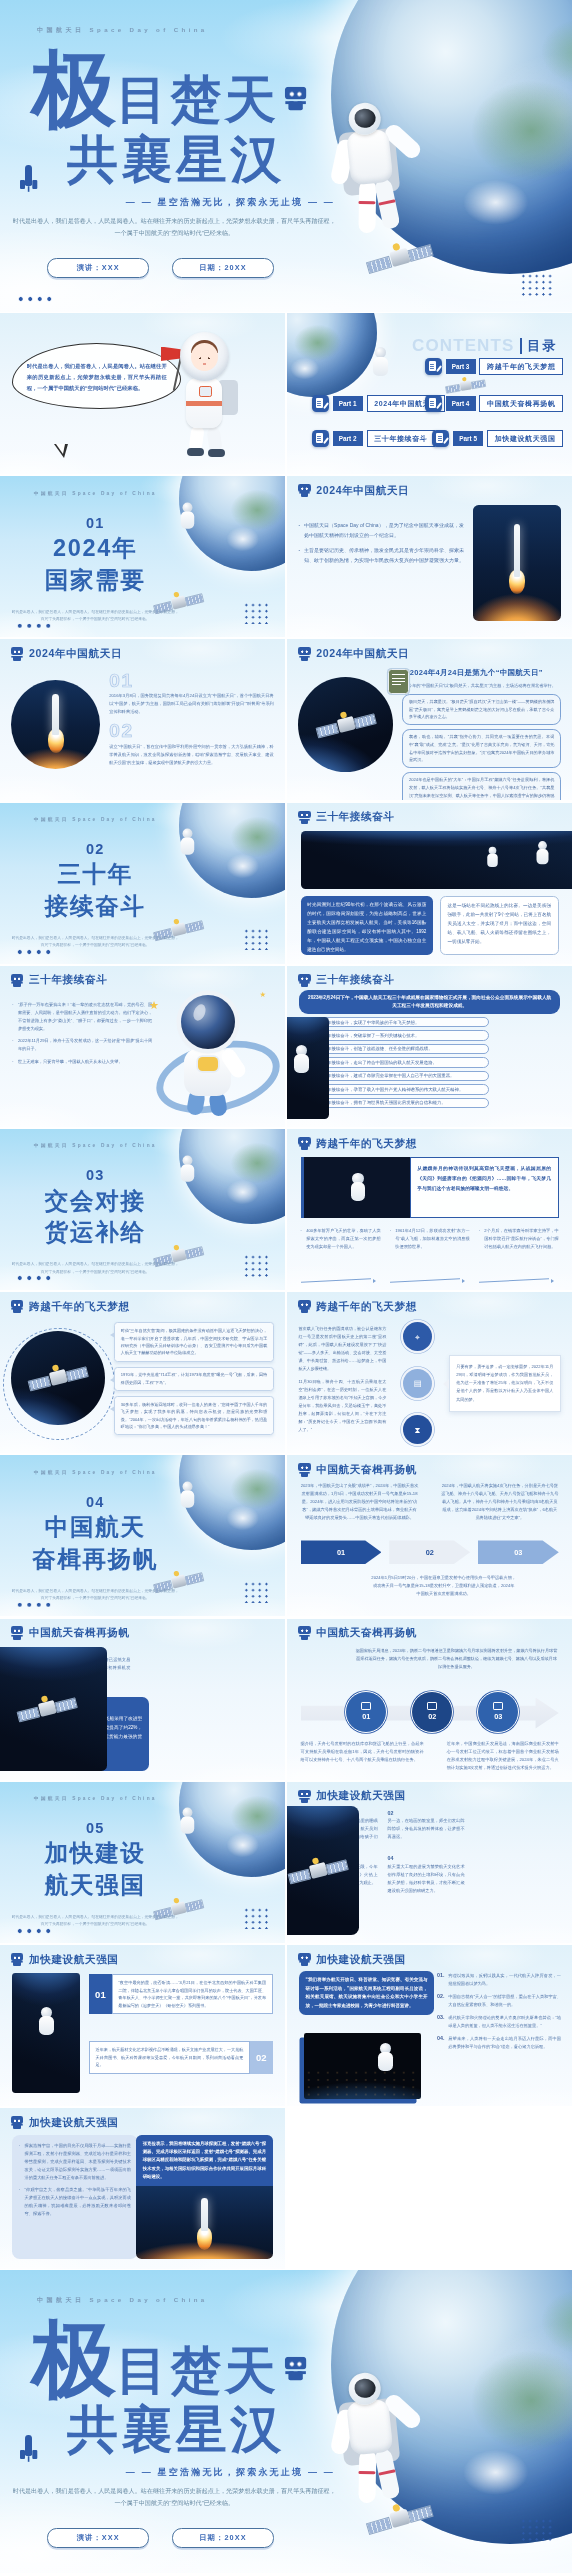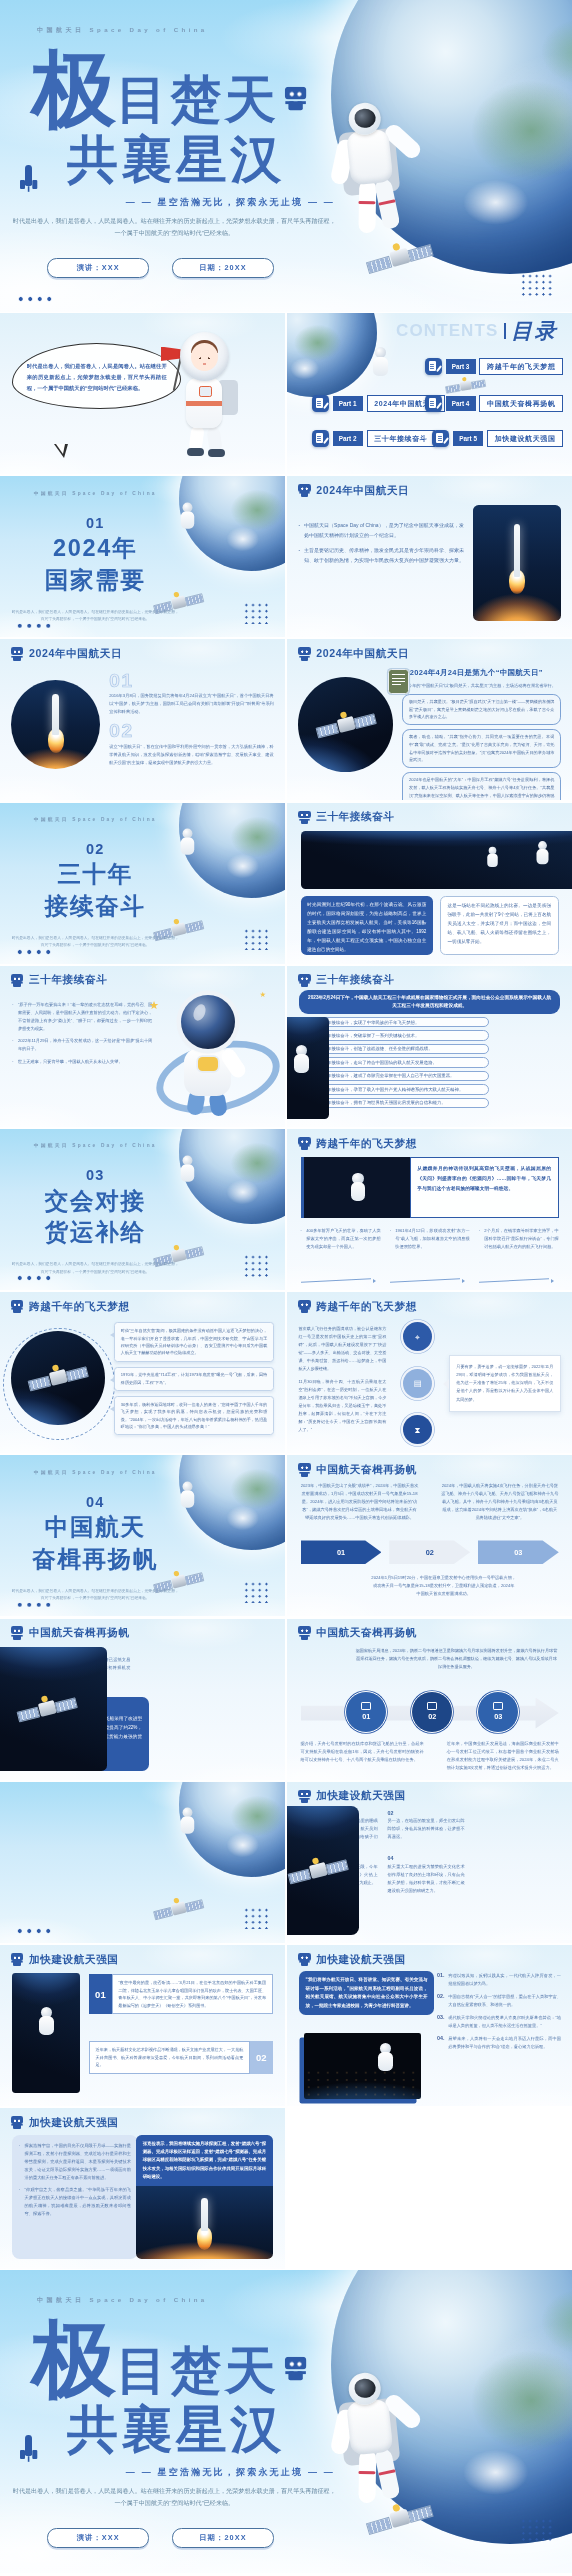--- a/index.html
+++ b/index.html
@@ -153,24 +153,24 @@
   .k-flag{left:5.6px;top:14.5px;width:20px;height:14.5px;background:#d7372f;clip-path:polygon(0 0,100% 18%,100% 82%,0 100%);}
 
   
   .mini-earth{width:129px;height:129px;border-radius:50%;z-index:1;
     background:radial-gradient(circle at 38% 40%,#e6f2fa 0%,#bcd8ee 28%,#6d9bd3 58%,#35639f 82%);
     box-shadow:0 0 22.4px 5.6px rgba(255,255,255,.85), inset -11.2px -15.7px 31px rgba(20,60,120,.4);}
   .mini-earth::before{content:"";position:absolute;inset:0;border-radius:50%;filter:blur(0.6px);background:
     radial-gradient(26% 20% at 54% 58%,rgba(115,165,125,.8),transparent 70%),
     radial-gradient(16% 12% at 44% 78%,rgba(255,255,255,.85),transparent 70%);}
   .toc-earth{left:-39px;top:-45px;}
-  .toc-head{right:14.5px;top:4px;display:flex;align-items:center;gap:5.6px;}
+  .toc-head{right:14.5px;top:23px;display:flex;align-items:center;gap:5.6px;}
   .toc-en{font-size:17px;font-weight:800;color:#c7ddf1;letter-spacing:1.1px;}
   .toc-bar{width:1.7px;height:15.7px;background:#2d5aa8;}
-  .toc-cn{font-size:21px;font-weight:800;color:#2d5aa8;letter-spacing:2.2px;font-style:italic;}
+  .toc-cn{font-size:13px;font-weight:800;color:#2d5aa8;letter-spacing:2.2px;}
   .ti{display:flex;align-items:center;gap:3.9px;}
   .ti-ic{width:17px;height:17px;border-radius:4.5px;background:#2d5aa8;position:relative;box-shadow:0 1.1px 2.8px rgba(20,60,120,.35);flex:0 0 auto;}
   .ti-ic::before{content:"";position:absolute;left:3.9px;top:3.4px;width:7.3px;height:9.5px;border-radius:1.1px;
     background:linear-gradient(#2d5aa8 0 0) 1.7px 2.2px/3.9px 0.8px no-repeat,
                linear-gradient(#2d5aa8 0 0) 1.7px 4.5px/3.9px 0.8px no-repeat,
                linear-gradient(#2d5aa8 0 0) 1.7px 6.7px/3.9px 0.8px no-repeat,#fff;}
   .ti-ic::after{content:"";position:absolute;right:2.2px;bottom:2.8px;width:1.7px;height:7.3px;background:#fff;border-radius:1.1px;transform:rotate(38deg);box-shadow:0 0 0 0.6px #2d5aa8;}
   .ti-part{height:15px;background:#2d5aa8;color:#fff;font-weight:bold;font-size:6.4px;display:flex;align-items:center;padding:0 6.1px;}
   .ti-lab{height:15px;border:0.8px solid #2d5aa8;background:rgba(255,255,255,.88);color:#2d5aa8;font-weight:bold;font-size:7px;
     display:flex;align-items:center;padding:0 6.7px;letter-spacing:0.6px;}
@@ -802,20 +802,30 @@
 
     <section class="slide dv">
       <div class="mini-earth dv-earth"></div>
       <div class="mini-astro-w dv-astro"></div>
       <div class="satl dv-sat">
           <i class="sat-pl"></i>
           <i class="sat-pr"></i>
           <i class="sat-body"></i>
           <i class="sat-dish"></i>
         </div>
+      <div class="dv-col">
+        <div class="dv-topline">中国航天日 Space Day of China</div>
+        <div class="dv-num">05</div>
+        <div class="dv-l">加快建设</div>
+        <div class="dv-l">航天强国</div>
+        <div class="dv-note">
+          <span>时代是出卷人，我们是答卷人，人民是阅卷人。站在继往开来的历史新起点上，光荣梦想永载史册，</span><br>
+          <span>百尺竿头再踏征程，一个属于中国航天的“空间站时代”已经来临。</span>
+        </div>
+      </div>
       <div class="dots4"></div>
       <div class="dotgrid"></div>
     </section>
 
     <section class="slide">
       <div class="s-head">
           <span class="robot"></span>
         <h3 class="s-title">加快建设航天强国</h3>
         </div>
       <div class="cls-grid">

